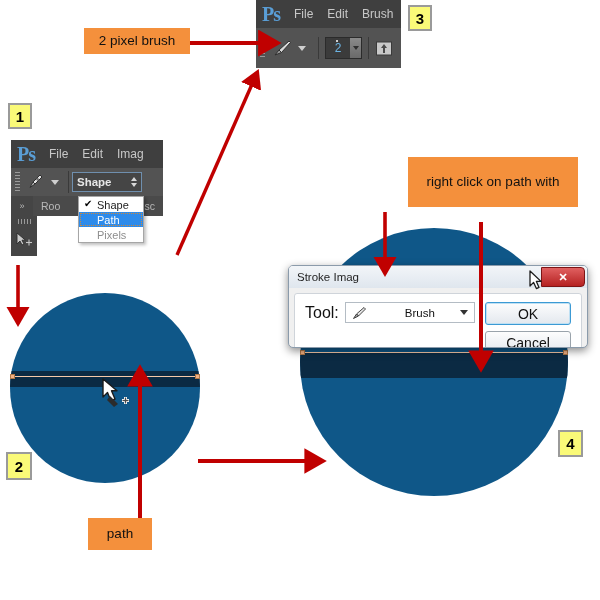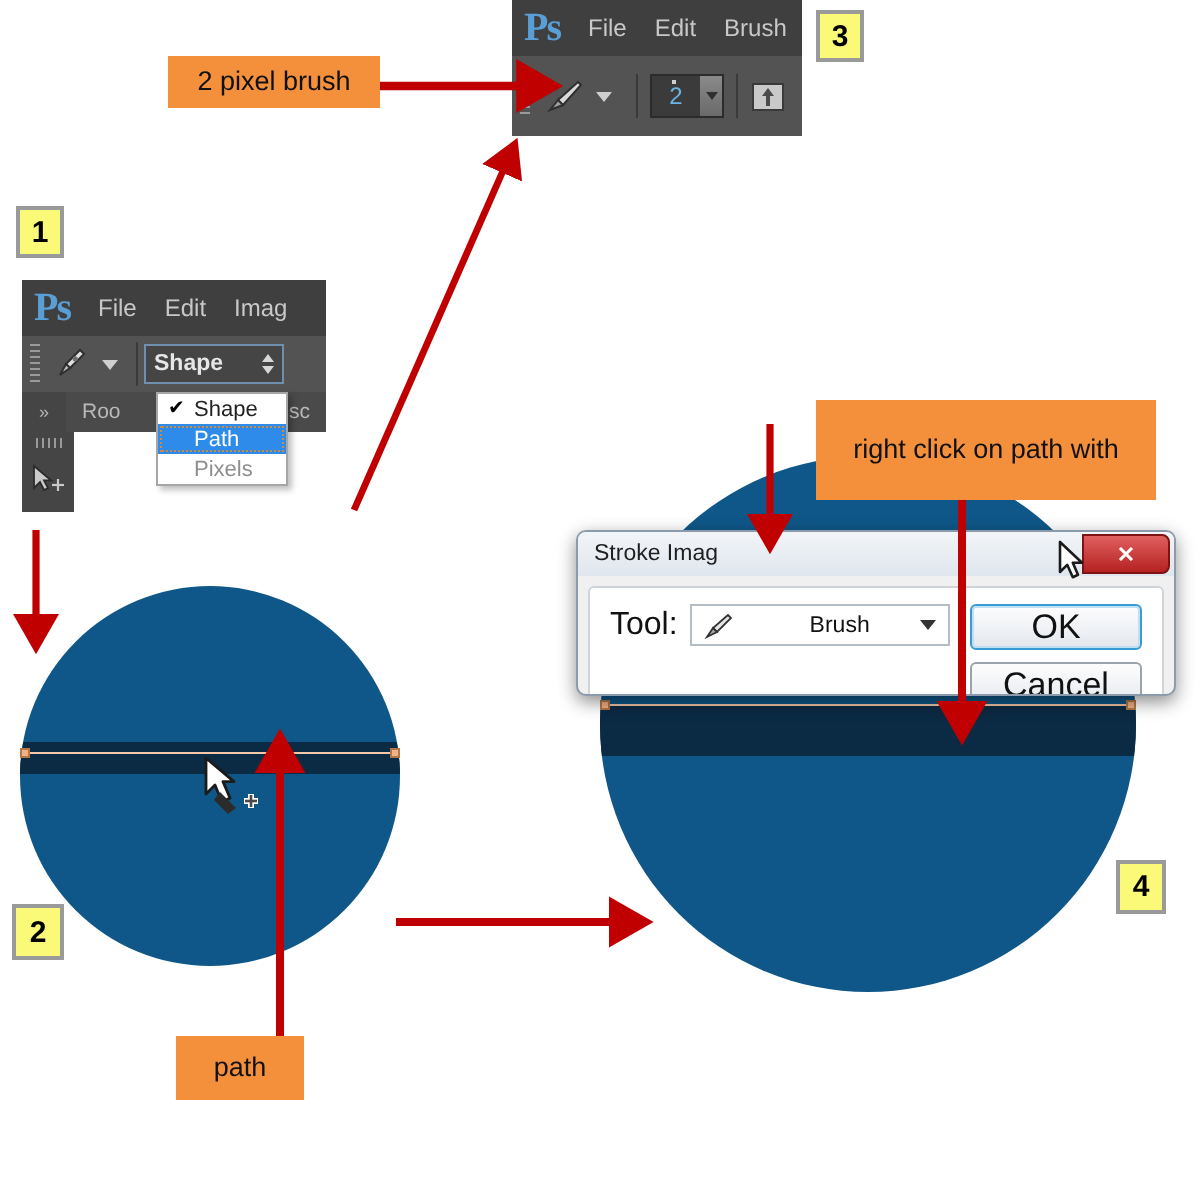--- a/index.html
+++ b/index.html
@@ -170,21 +170,21 @@
   .dlg .select .dd{position:absolute;right:6px;width:0;height:0;
      border-left:4px solid transparent;border-right:4px solid transparent;
      border-top:5px solid #333;}
   .dlg .cbrow{display:flex;align-items:center;font-size:11.5px;color:#111;}
   .dlg .cb{width:12px;height:12px;border:1px solid #9aa3ab;background:#fdfdfd;
            margin-right:5px;box-sizing:border-box;}
   .dlg .right{width:86px;margin-left:10px;display:flex;flex-direction:column;gap:6px;}
   .dlg .btn{
     height:21px;border:1px solid #9aa3ab;border-radius:3px;
     background:linear-gradient(#fdfdfd,#e3e8ee);
-    font-size:17px;color:#111;display:flex;align-items:center;justify-content:center;
+    font-size:14px;color:#111;display:flex;align-items:center;justify-content:center;
   }
   .dlg .btn.primary{border:1px solid #3c9ad4;box-shadow:0 0 0 1px #bfe0f3 inset;}
 </style>
 </head>
 <body>
 
 <div class="stage">
 
   <div class="circle" style="left:10px;top:293px;width:190px;height:190px;">
     <div class="band" style="top:78px;height:16px;"></div>
@@ -372,21 +372,21 @@
 
     <line x1="140" y1="520" x2="140" y2="381" stroke="#C00000" stroke-width="4" marker-end="url(#ah)"></line>
 
     <line x1="198" y1="461" x2="310" y2="461" stroke="#C00000" stroke-width="4" marker-end="url(#ah)"></line>
   </svg>
 
   <div class="callout" style="left:84px;top:28px;width:106px;height:26px;">
     <span>2 pixel brush</span>
   </div>
 
-  <div class="callout" style="left:408px;top:157px;width:170px;height:50px;margin-top:43px;">
+  <div class="callout" style="left:408px;top:157px;width:170px;height:50px;">
     <span>right click on path with</span>
   </div>
 
   <div class="callout" style="left:88px;top:518px;width:64px;height:32px;">
     <span>path</span>
   </div>
 
   <div class="badge" style="left:8px;top:103px;width:24px;height:26px;">
     <span>1</span>
   </div>

